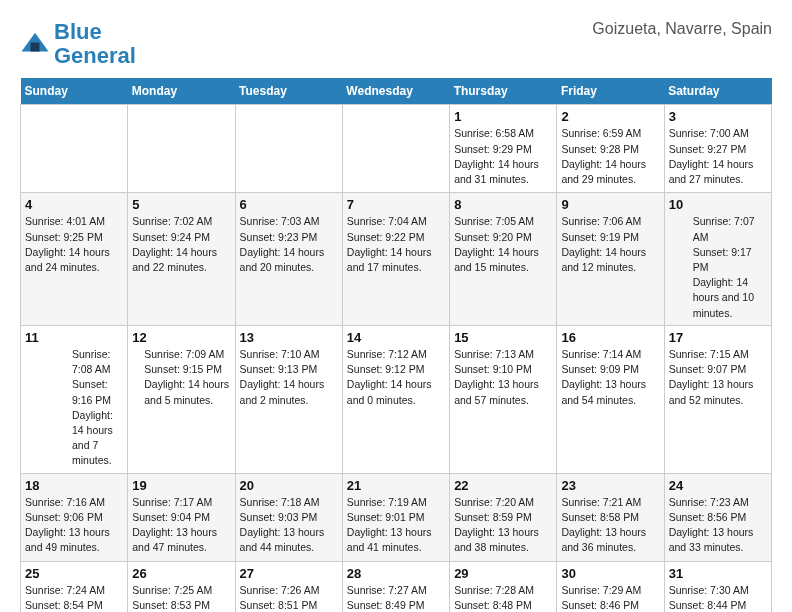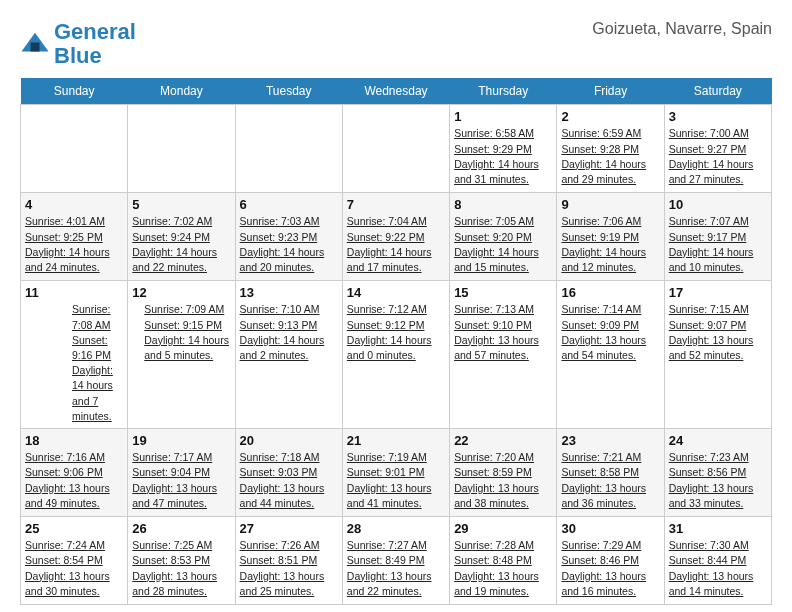--- a/index.html
+++ b/index.html
@@ -48,22 +48,22 @@
     }
     .calendar {
       width: 100%;
       border-collapse: collapse;
       font-size: 11px;
     }
     .calendar th {
       background-color: #2980b9;
       color: white;
       padding: 6px 4px;
-      text-align: center;
-      font-weight: normal;
+      text-align: left;
+      font-weight: bold;
       font-size: 12px;
     }
     .calendar td {
       border: 1px solid #ccc;
       vertical-align: top;
       padding: 4px;
       width: calc(100% / 7);
       height: 88px;
       background: #fff;
     }
@@ -73,38 +73,37 @@
     .day-num {
       font-weight: bold;
       font-size: 13px;
       margin-bottom: 2px;
       color: #111;
     }
     .day-info {
       font-size: 10.5px;
       color: #222;
       line-height: 1.45;
-      text-decoration: underline;
     }
     .empty-cell {
       background: #fff !important;
     }
   </style>
 </head>
 <body>
 
 <div class="header">
   <div class="logo">
     <svg class="logo-icon" viewBox="0 0 40 40">
       <polygon points="20,5 38,30 2,30" fill="#2980b9"></polygon>
       <rect x="14" y="18" width="12" height="12" fill="#1a3a5c"></rect>
     </svg>
     <div class="logo-text">
+      <div><span style="color:#2980b9;">Blue</span></div>
       <div><span>General</span></div>
-      <div><span style="color:#2980b9;">Blue</span></div>
     </div>
   </div>
   <div class="title-section">
     <div class="location">Goizueta, Navarre, Spain</div>
   </div>
 </div>
 
 <table class="calendar">
   <thead>
     <tr>
@@ -174,21 +173,21 @@
 Daylight: 14 hours and 15 minutes.</div>
         </td>
         <td>
           <div class="day-num">9</div>
           <div class="day-info" style="white-space: pre-line;">Sunrise: 7:06 AM
 Sunset: 9:19 PM
 Daylight: 14 hours and 12 minutes.</div>
         </td>
         <td>
           <div class="day-num">10</div>
-          <div class="day-info" style="white-space: pre-line;">Sunrise: 7:07 AM
+          <div class="day-info" style="white-space: pre-line; margin-left: 24px;">Sunrise: 7:07 AM
 Sunset: 9:17 PM
 Daylight: 14 hours and 10 minutes.</div>
         </td>
       </tr>
       <tr>
         <td>
           <div class="day-num">11</div>
           <div class="day-info" style="white-space: pre-line; margin-left: 47px;">Sunrise: 7:08 AM
 Sunset: 9:16 PM
 Daylight: 14 hours and 7 minutes.</div>

